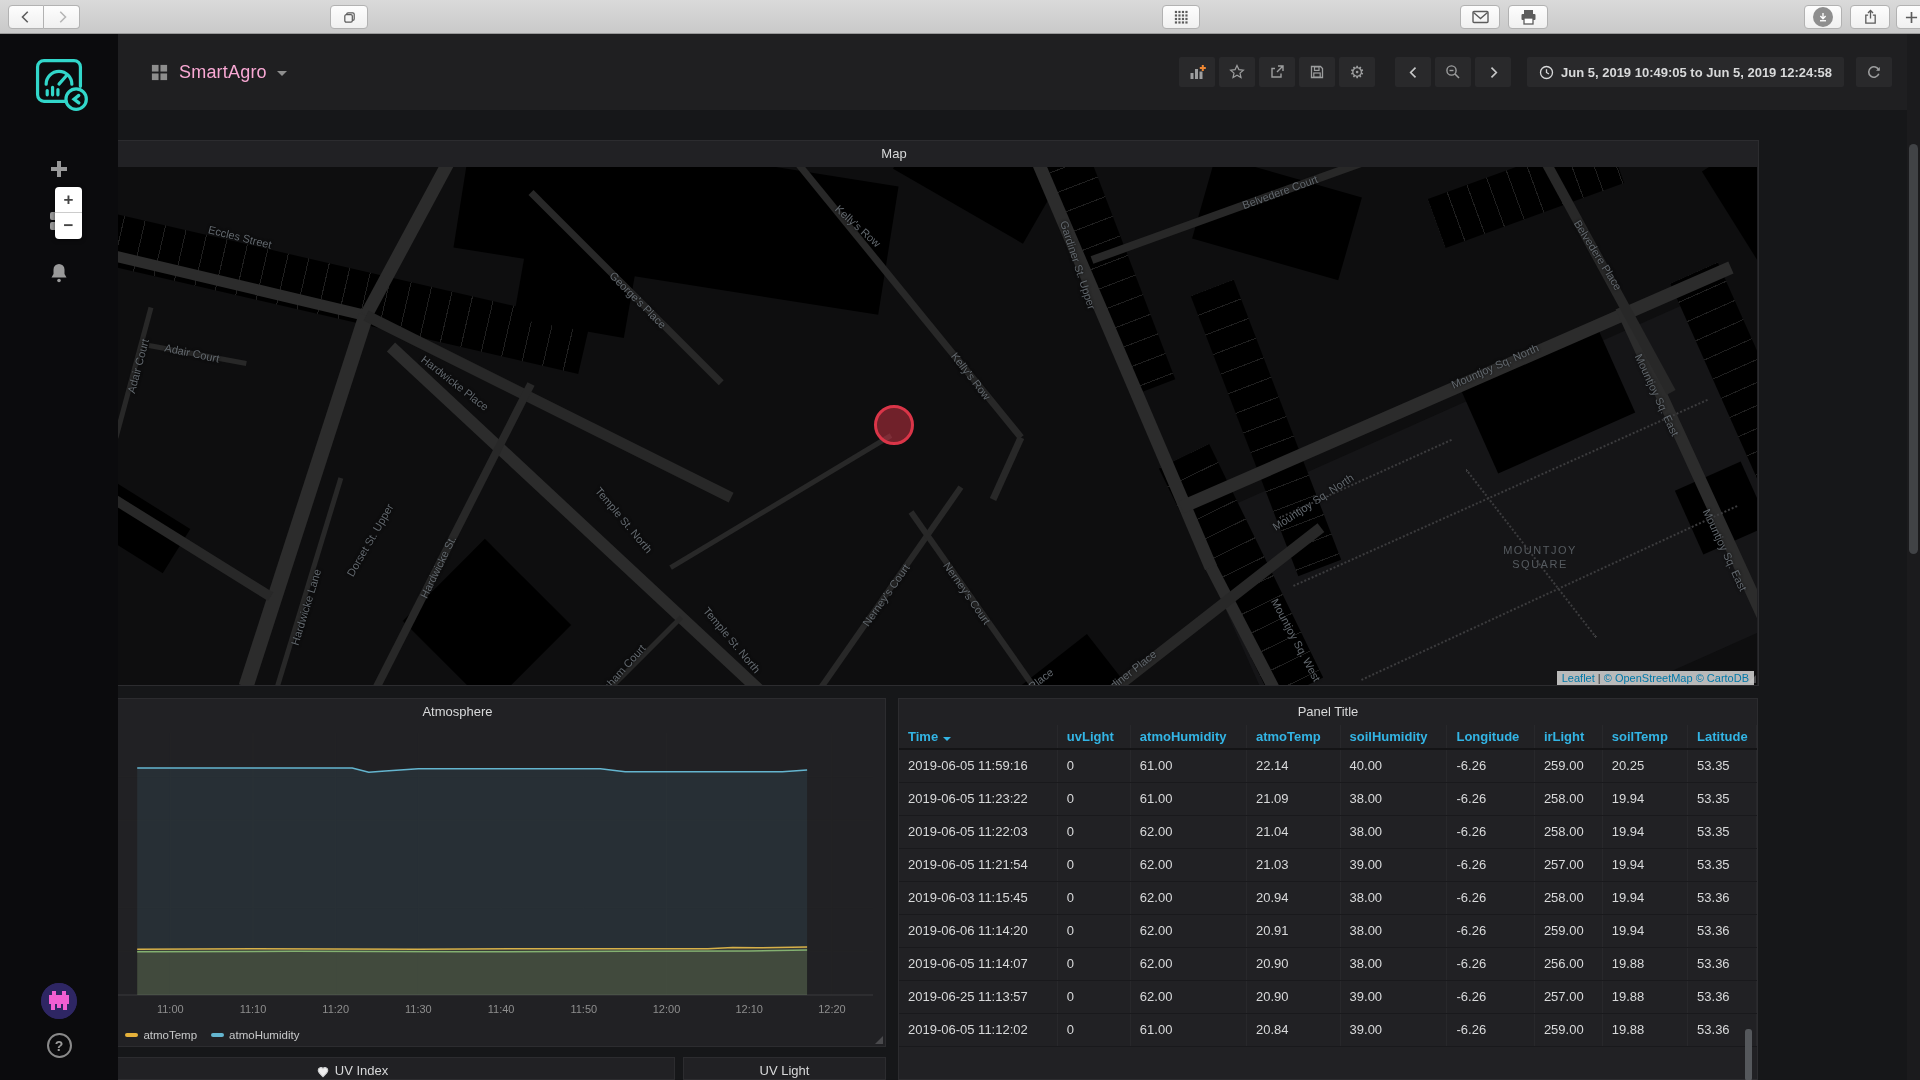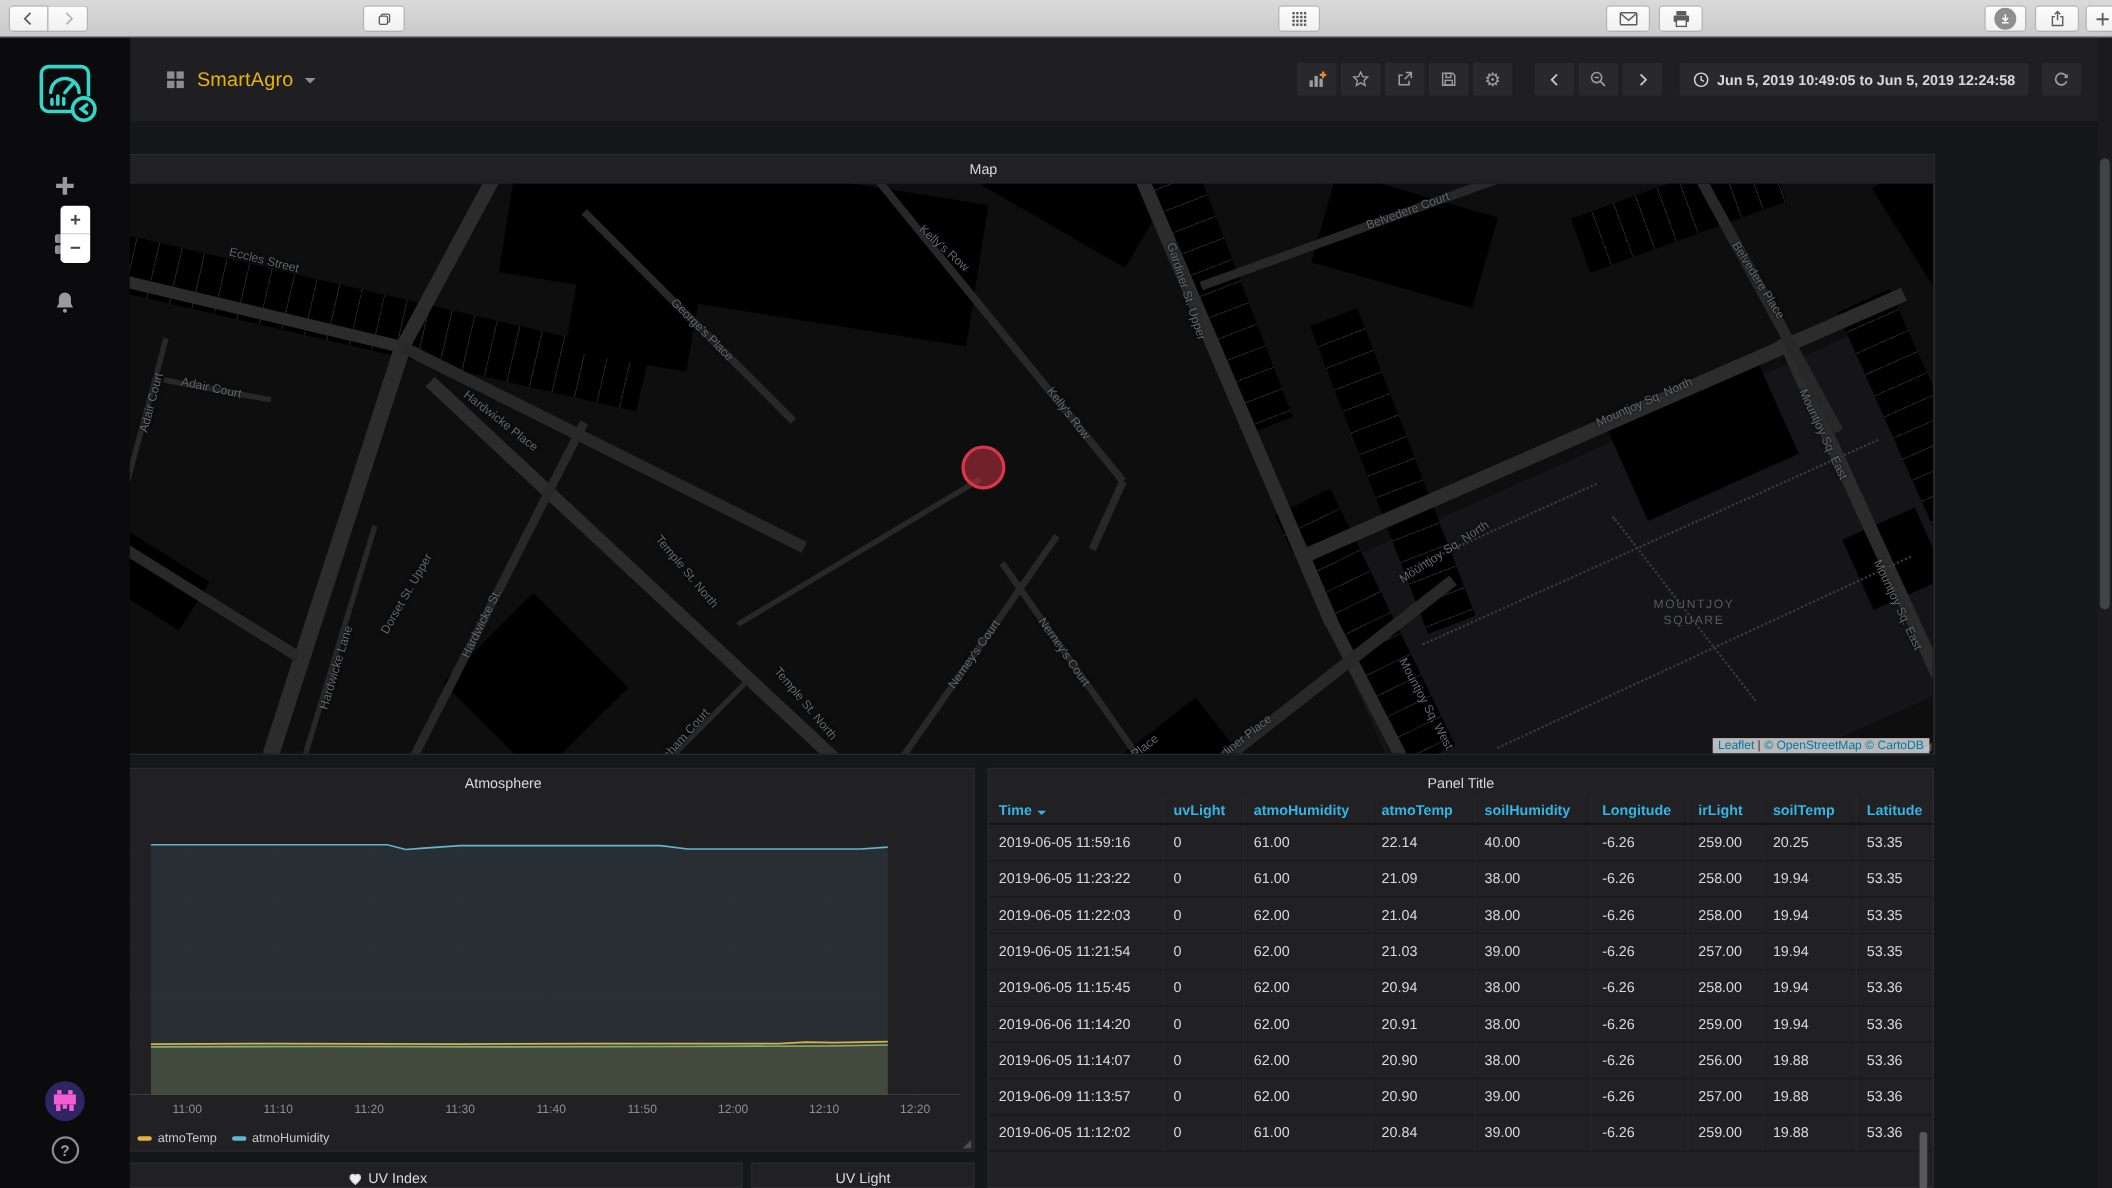--- a/index.html
+++ b/index.html
@@ -31,21 +31,21 @@
   .side-icons { display:flex; flex-direction:column; align-items:center; margin-top:28px; gap:26px; }
   .side-bottom { position:absolute; bottom:22px; left:0; width:118px; display:flex;
                  flex-direction:column; align-items:center; gap:14px; }
   .avatar { width:36px; height:36px; border-radius:50%; background:#2e2663; overflow:hidden; }
   .help-circle { width:25px; height:25px; border-radius:50%; border:2px solid #8a8a8a; color:#9a9a9a;
                  font-size:14px; font-weight:bold; display:flex; align-items:center; justify-content:center; }
 
   .topnav { position:absolute; left:118px; top:0; width:1802px; height:76px; background:#1f1f21;
             display:flex; align-items:center; }
   .dash-title { display:flex; align-items:center; gap:10px; margin-left:32px; cursor:pointer; }
-  .dash-title .t { color:#eab308; font-size:18px; font-weight:500; letter-spacing:.2px; }
+  .dash-title .t { color:#f9a8d4; font-size:18px; font-weight:500; letter-spacing:.2px; }
   .caret { width:0; height:0; border-left:5px solid transparent; border-right:5px solid transparent;
            border-top:5px solid #8e8e8e; margin-top:3px; }
   .toolbar { margin-left:auto; display:flex; align-items:center; gap:4px; padding-right:28px; }
   .tbtn { width:36px; height:30px; background:#29292b; border-radius:2px; display:flex;
           align-items:center; justify-content:center; color:#9d9e9f; font-size:17px; }
   .tgap { width:12px; }
   .timebtn { height:30px; background:#29292b; border-radius:2px; display:flex; align-items:center;
              gap:7px; padding:0 12px; color:#d8d9da; font-size:13px; font-weight:bold; margin-left:12px; }
 
   
@@ -508,21 +508,21 @@
             <td>0</td>
             <td>62.00</td>
             <td>21.03</td>
             <td>39.00</td>
             <td>-6.26</td>
             <td>257.00</td>
             <td>19.94</td>
             <td>53.35</td>
           </tr>
           <tr>
-            <td>2019-06-05 11:15:45</td>
+            <td>2019-06-03 11:15:45</td>
             <td>0</td>
             <td>62.00</td>
             <td>20.94</td>
             <td>38.00</td>
             <td>-6.26</td>
             <td>258.00</td>
             <td>19.94</td>
             <td>53.36</td>
           </tr>
           <tr>
@@ -541,21 +541,21 @@
             <td>0</td>
             <td>62.00</td>
             <td>20.90</td>
             <td>38.00</td>
             <td>-6.26</td>
             <td>256.00</td>
             <td>19.88</td>
             <td>53.36</td>
           </tr>
           <tr>
-            <td>2019-06-09 11:13:57</td>
+            <td>2019-06-25 11:13:57</td>
             <td>0</td>
             <td>62.00</td>
             <td>20.90</td>
             <td>39.00</td>
             <td>-6.26</td>
             <td>257.00</td>
             <td>19.88</td>
             <td>53.36</td>
           </tr>
           <tr>

